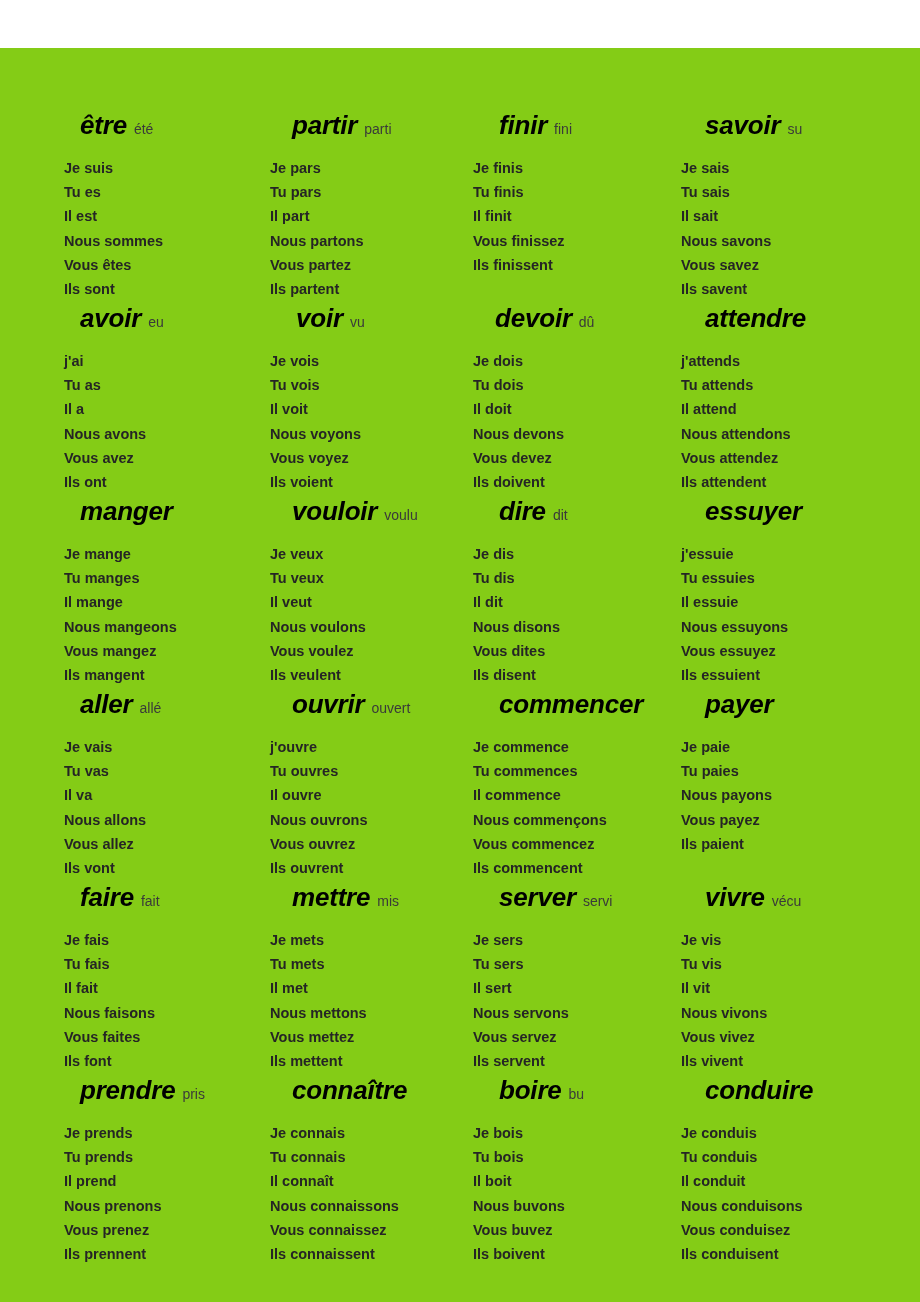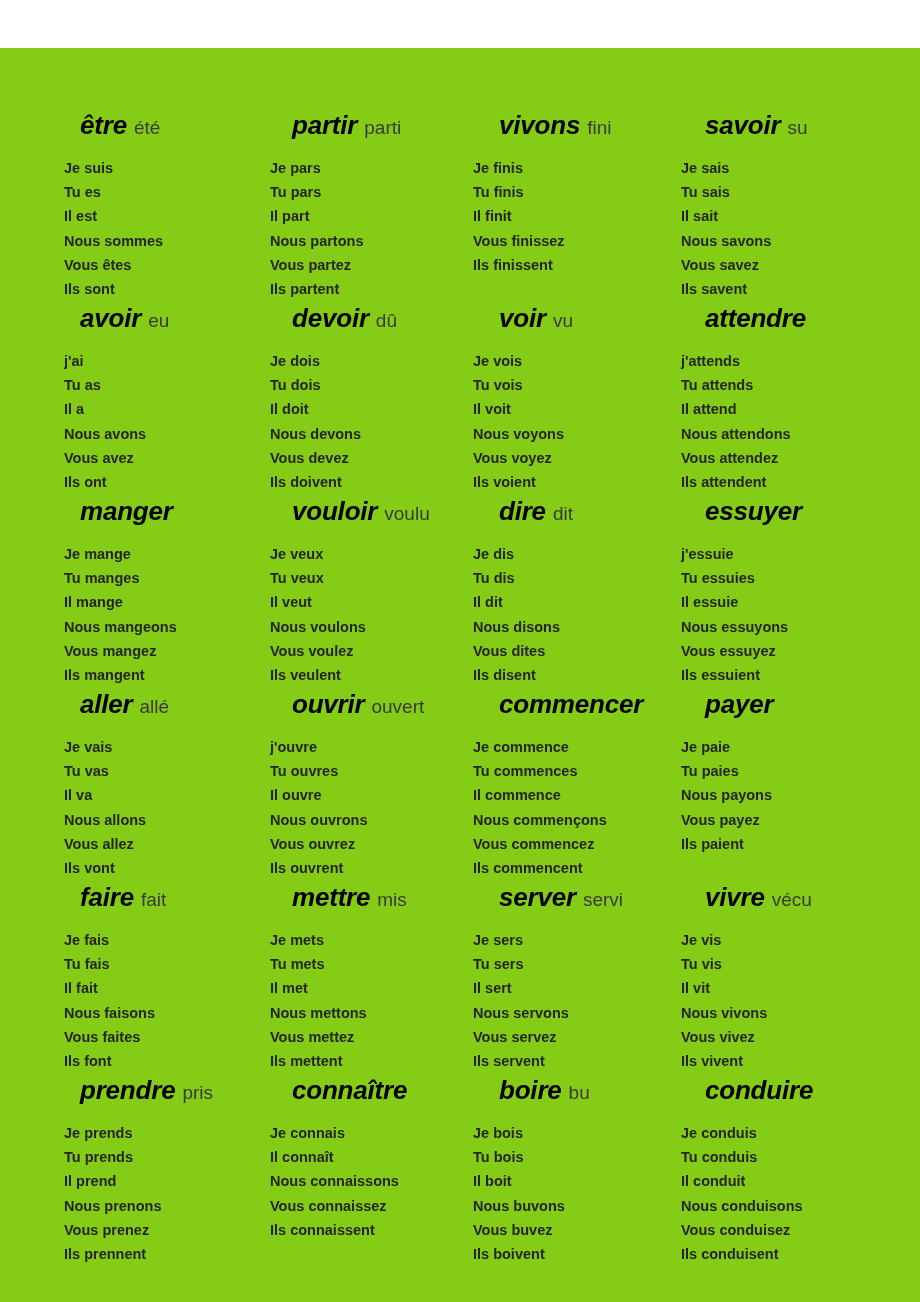--- a/index.html
+++ b/index.html
@@ -47,21 +47,21 @@
   .verb-infinitive {
     font-weight: bold;
     font-style: italic;
     font-size: 26px;
     letter-spacing: -0.2px;
     color: #000000;
   }
   .verb-participle {
     font-weight: normal;
     font-style: normal;
-    font-size: 19px;
+    font-size: 14px;
     margin-left: 7px;
     color: #3a3a3a;
   }
   .conj-list {
     list-style: none;
     margin: 0;
     padding: 0;
   }
   .conj-item {
     font-size: 14.5px;
@@ -104,21 +104,21 @@
           <li class="conj-item">Je pars</li>
           <li class="conj-item">Tu pars</li>
           <li class="conj-item">Il part</li>
           <li class="conj-item">Nous partons</li>
           <li class="conj-item">Vous partez</li>
           <li class="conj-item">Ils partent</li>
         </ul>
       </div>
       <div class="verb-block col-2">
         <div class="verb-heading">
-          <span class="verb-infinitive">vivons</span>
+          <span class="verb-infinitive">finir</span>
           <span class="verb-participle">fini</span>
         </div>
         <ul class="conj-list">
           <li class="conj-item">Je finis</li>
           <li class="conj-item">Tu finis</li>
           <li class="conj-item">Il finit</li>
           <li class="conj-item">Vous finissez</li>
           <li class="conj-item">Ils finissent</li>
         </ul>
       </div>
@@ -143,48 +143,48 @@
         </div>
         <ul class="conj-list">
           <li class="conj-item">j'ai</li>
           <li class="conj-item">Tu as</li>
           <li class="conj-item">Il a</li>
           <li class="conj-item">Nous avons</li>
           <li class="conj-item">Vous avez</li>
           <li class="conj-item">Ils ont</li>
         </ul>
       </div>
+      <div class="verb-block col-2">
+        <div class="verb-heading">
+          <span class="verb-infinitive">voir</span>
+          <span class="verb-participle">vu</span>
+        </div>
+        <ul class="conj-list">
+          <li class="conj-item">Je vois</li>
+          <li class="conj-item">Tu vois</li>
+          <li class="conj-item">Il voit</li>
+          <li class="conj-item">Nous voyons</li>
+          <li class="conj-item">Vous voyez</li>
+          <li class="conj-item">Ils voient</li>
+        </ul>
+      </div>
       <div class="verb-block col-1">
         <div class="verb-heading">
           <span class="verb-infinitive">devoir</span>
           <span class="verb-participle">dû</span>
         </div>
         <ul class="conj-list">
           <li class="conj-item">Je dois</li>
           <li class="conj-item">Tu dois</li>
           <li class="conj-item">Il doit</li>
           <li class="conj-item">Nous devons</li>
           <li class="conj-item">Vous devez</li>
           <li class="conj-item">Ils doivent</li>
         </ul>
       </div>
-      <div class="verb-block col-2">
-        <div class="verb-heading">
-          <span class="verb-infinitive">voir</span>
-          <span class="verb-participle">vu</span>
-        </div>
-        <ul class="conj-list">
-          <li class="conj-item">Je vois</li>
-          <li class="conj-item">Tu vois</li>
-          <li class="conj-item">Il voit</li>
-          <li class="conj-item">Nous voyons</li>
-          <li class="conj-item">Vous voyez</li>
-          <li class="conj-item">Ils voient</li>
-        </ul>
-      </div>
       <div class="verb-block col-3">
         <div class="verb-heading">
           <span class="verb-infinitive">attendre</span>
         </div>
         <ul class="conj-list">
           <li class="conj-item">j'attends</li>
           <li class="conj-item">Tu attends</li>
           <li class="conj-item">Il attend</li>
           <li class="conj-item">Nous attendons</li>
           <li class="conj-item">Vous attendez</li>
@@ -367,20 +367,21 @@
           <li class="conj-item">Vous prenez</li>
           <li class="conj-item">Ils prennent</li>
         </ul>
       </div>
       <div class="verb-block col-1">
         <div class="verb-heading">
           <span class="verb-infinitive">connaître</span>
         </div>
         <ul class="conj-list">
           <li class="conj-item">Je connais</li>
+          <li class="conj-item">Tu connais</li>
           <li class="conj-item">Il connaît</li>
           <li class="conj-item">Nous connaissons</li>
           <li class="conj-item">Vous connaissez</li>
           <li class="conj-item">Ils connaissent</li>
         </ul>
       </div>
       <div class="verb-block col-2">
         <div class="verb-heading">
           <span class="verb-infinitive">boire</span>
           <span class="verb-participle">bu</span>

